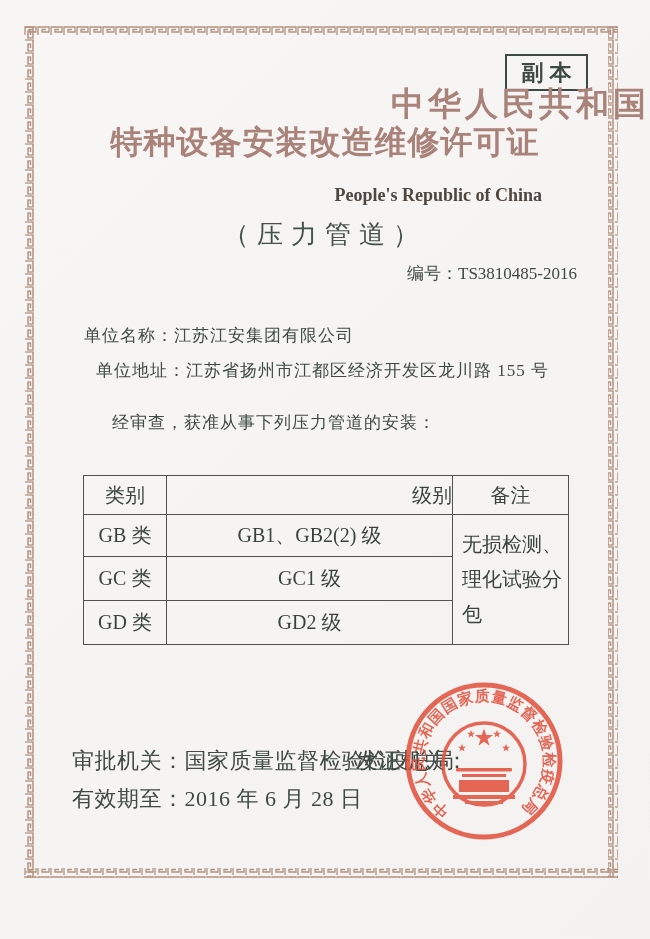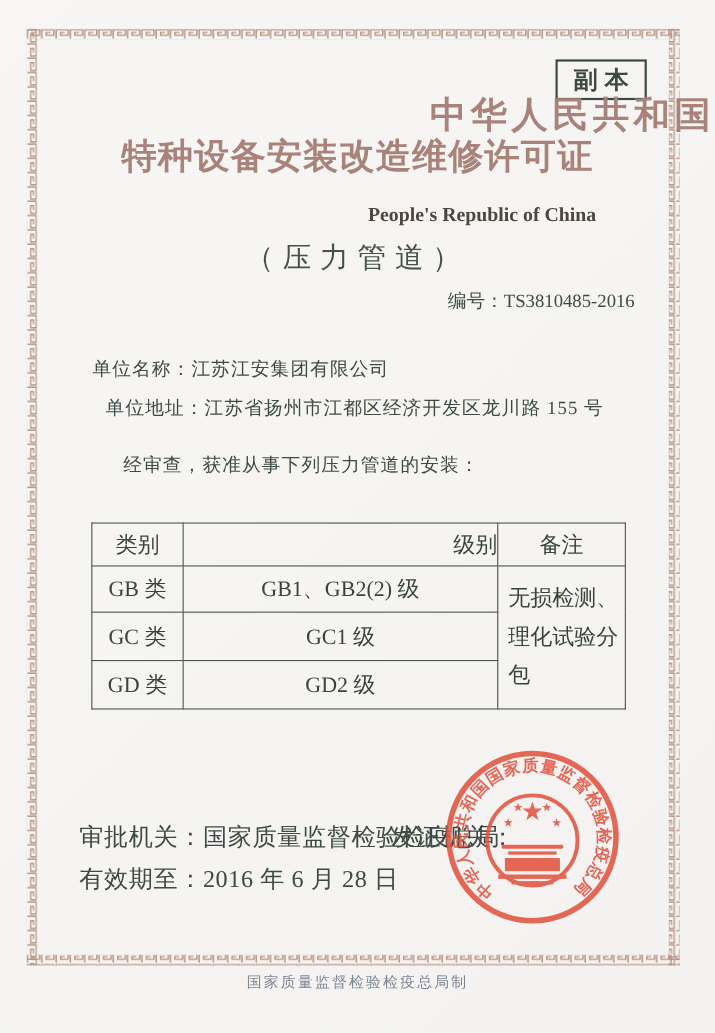--- a/index.html
+++ b/index.html
@@ -177,15 +177,14 @@
       <path transform="translate(107,72) scale(0.48)" d="M0,-9 L2.1,-2.8 L8.6,-2.8 L3.3,1.1 L5.3,7.3 L0,3.5 L-5.3,7.3 L-3.3,1.1 L-8.6,-2.8 L-2.1,-2.8 Z"></path>
 
       <rect x="57" y="92" width="56" height="3.5" rx="1"></rect>
       <rect x="63" y="98" width="44" height="3"></rect>
       <rect x="60" y="104" width="50" height="12"></rect>
       <rect x="54" y="119" width="62" height="4"></rect>
       <rect x="66" y="125" width="38" height="3"></rect>
     </g>
   </svg>
 
-  <div class="footer-note">国家质量监督检验检疫总局制</div>
 
 </div>
 
 </body></html>

